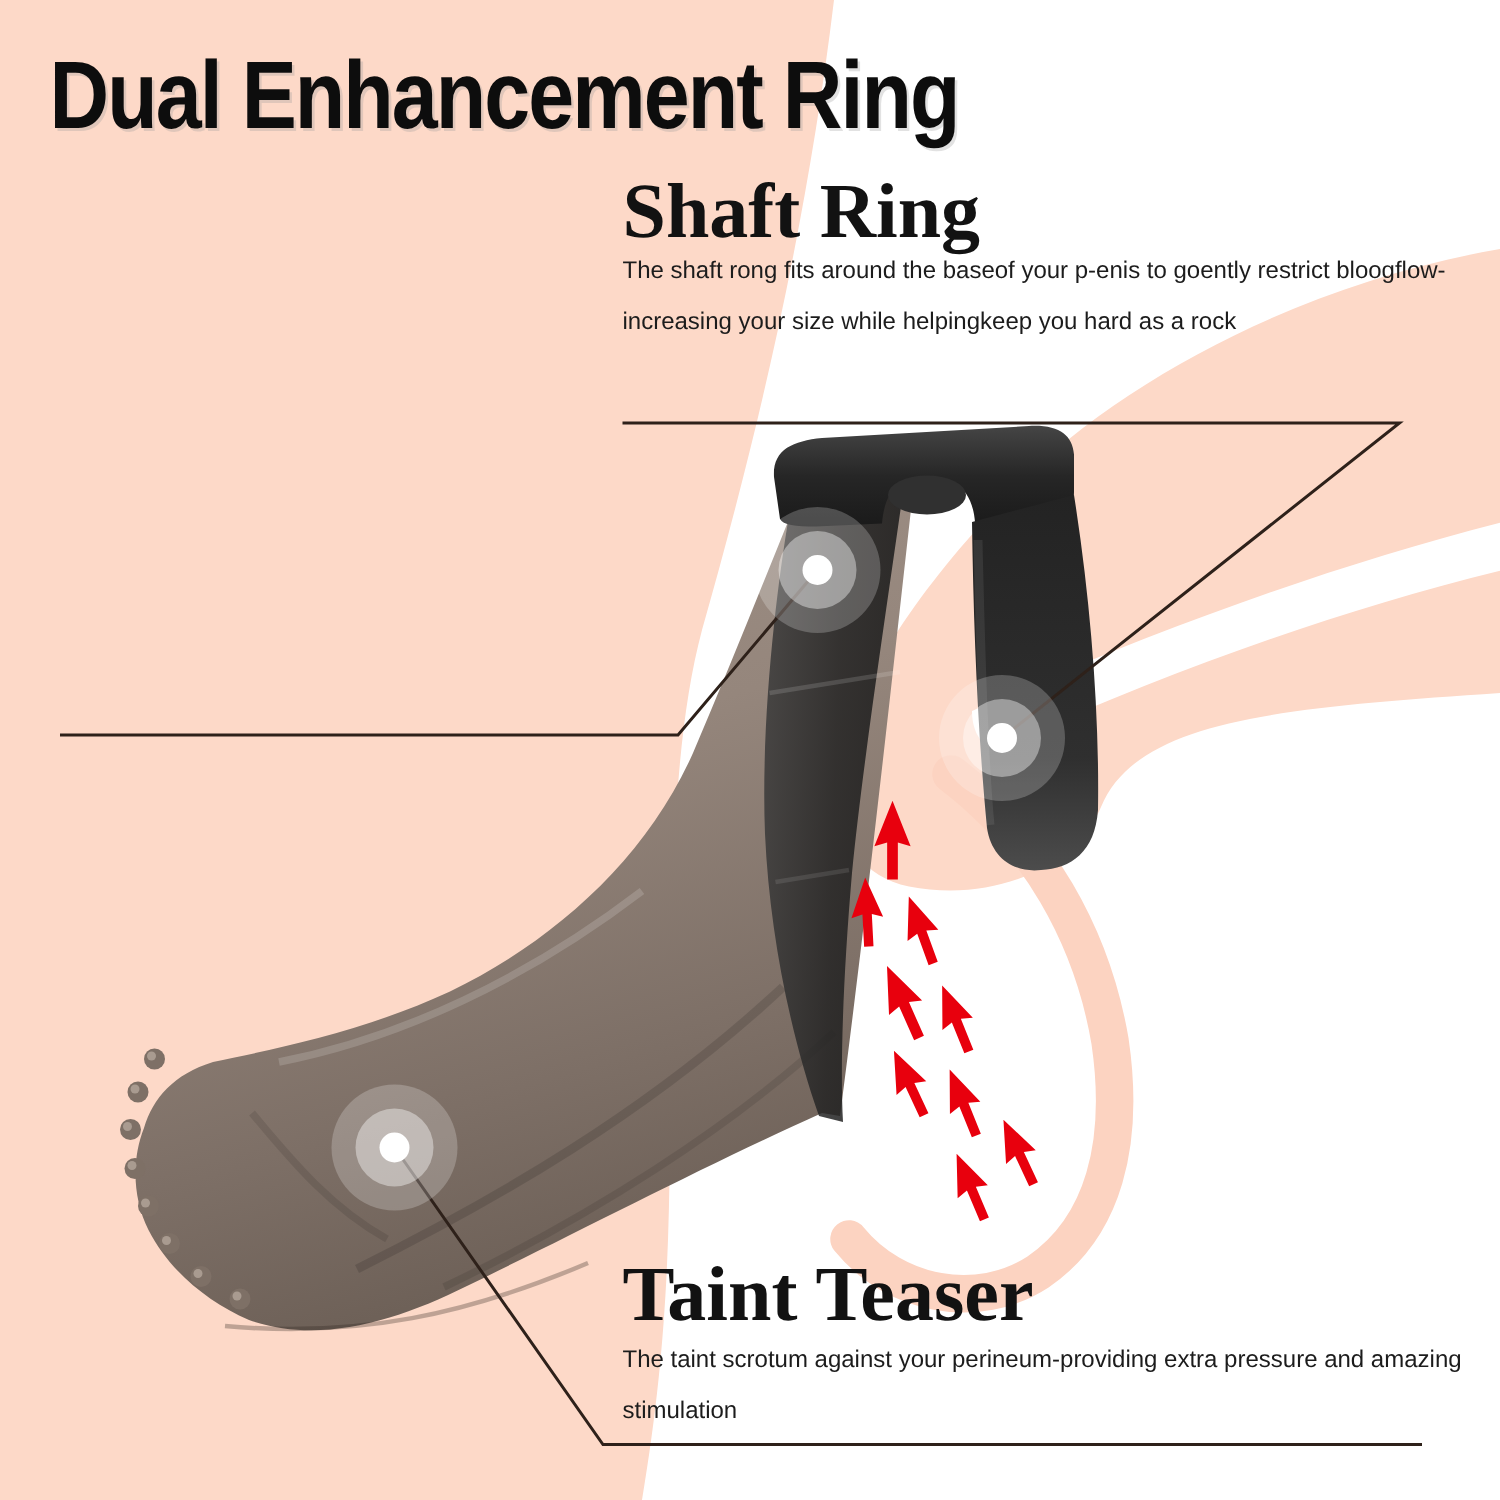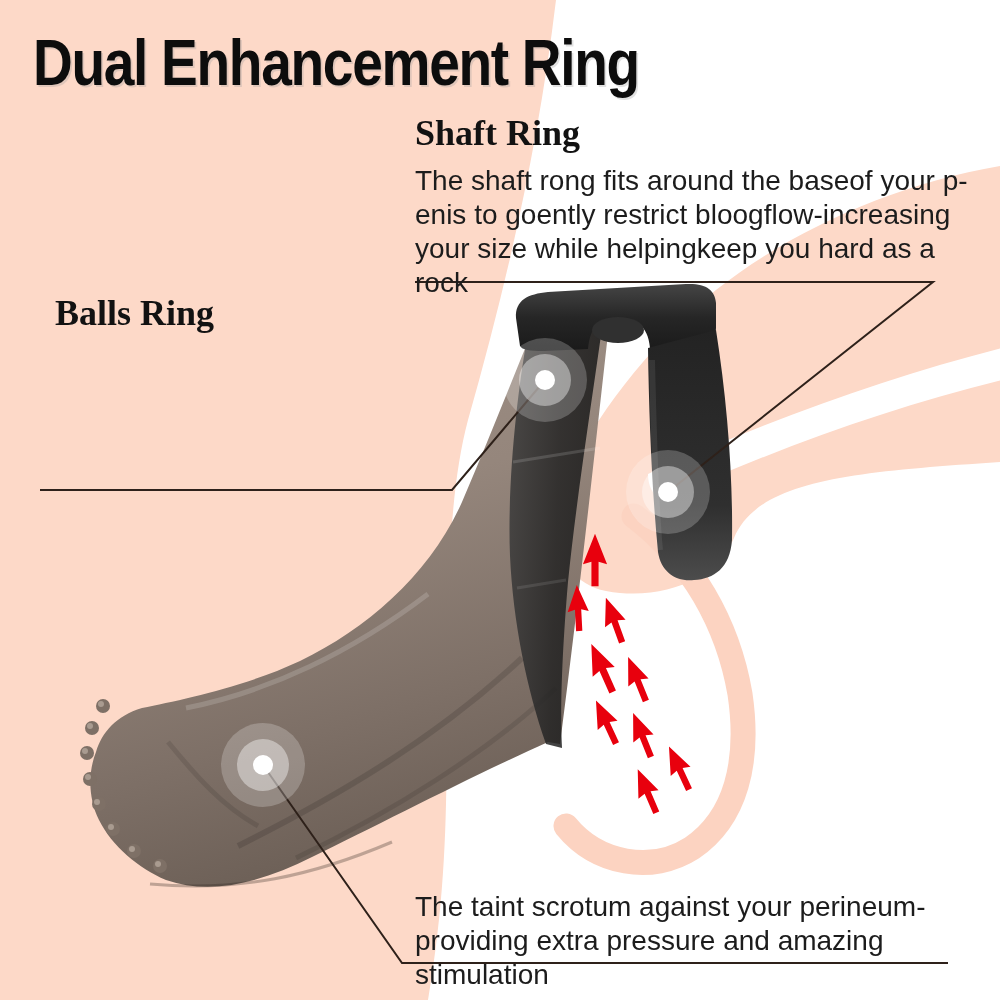--- a/index.html
+++ b/index.html
@@ -3,23 +3,23 @@
 <meta charset="utf-8">
 <style>
   html,body{margin:0;padding:0;background:#fff;}
   #stage{position:relative;width:1000px;height:1000px;overflow:hidden;background:#fff;
          font-family:"Liberation Sans",sans-serif;padding-left:44px;}
   #scene{position:absolute;left:0;top:0;width:1000px;height:1000px;}
   .txt{position:absolute;color:#1a1a1a;}
   .title{left:33px;top:26px;font-size:64px;font-weight:bold;letter-spacing:-1.5px;
          color:#0d0d0d;transform:scaleX(.86);transform-origin:left top;white-space:nowrap;
          text-shadow:2px 2px 0 rgba(150,150,150,.28);}
-  .heading{font-family:"Liberation Serif",serif;font-weight:bold;font-size:36px;
+  .heading{font-family:"Liberation Serif",serif;font-weight:bold;font-size:52px;
            color:#121212;white-space:nowrap;}
-  .body-copy{font-size:28px;line-height:34px;color:#1c1c1c;}
+  .body-copy{font-size:16px;line-height:34px;color:#1c1c1c;}
   .h-shaft{left:415px;top:112px;}
   .b-shaft{left:415px;top:164px;width:560px;}
   .h-balls{left:55px;top:292px;}
   .b-balls{left:55px;top:344px;width:410px;}
   .h-taint{left:415px;top:834px;}
   .b-taint{left:415px;top:890px;width:560px;}
 </style>
 </head>
 <body>
 
@@ -134,16 +134,16 @@
         <use href="#arrow-shape" transform="translate(679,768) rotate(-25) scale(0.95)"></use>
         <use href="#arrow-shape" transform="translate(647,791) rotate(-23) scale(0.95)"></use>
       </g>
   </svg>
 
   <div class="txt title">Dual Enhancement Ring</div>
 
   <div class="txt heading h-shaft">Shaft Ring</div>
   <div class="txt body-copy b-shaft">The shaft rong fits around the baseof your p-enis to goently restrict bloogflow-increasing your size while helpingkeep you hard as a rock</div>
 
-  <div class="txt heading h-balls">Balls Ring</div>
 
+  <div class="txt heading h-taint">Taint Teaser</div>
   <div class="txt body-copy b-taint">The taint scrotum against your perineum-providing extra pressure and amazing stimulation</div>
 </div>
 
 </body></html>

